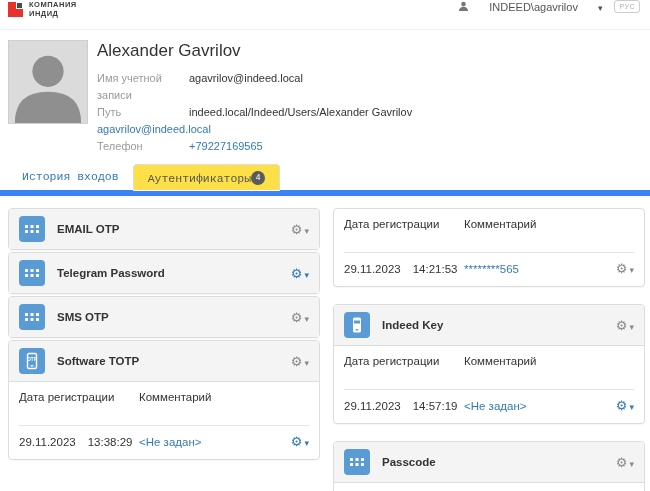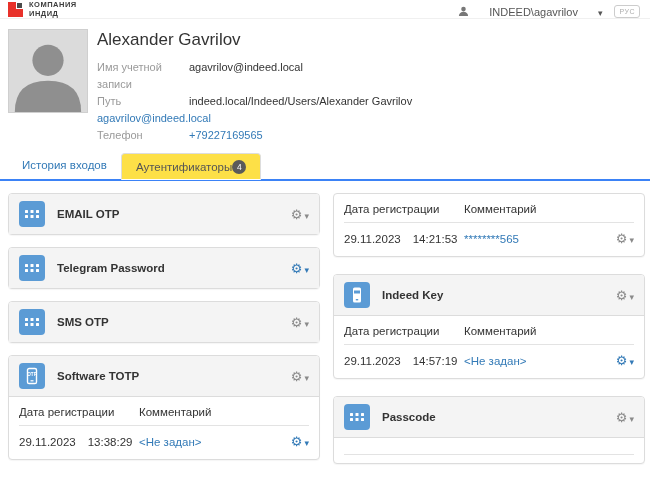--- a/index.html
+++ b/index.html
@@ -1,20 +1,20 @@
 <!DOCTYPE html>
 <html><head>
 <meta charset="utf-8">
 <style>
   * { box-sizing: border-box; margin: 0; padding: 0; }
   html,body { width:650px; height:491px; background:#fff;
     font-family:"Liberation Sans", sans-serif; color:#333; overflow:hidden; }
 
   
-  .topbar { height:19px; display:flex; align-items:flex-end; padding:0 10px 0 8px;
+  .topbar { height:30px; display:flex; align-items:flex-start; padding:0 10px 0 8px;
     border-bottom:1px solid #f0f0f0; }
   .logo { display:flex; align-items:center; }
   .logo-icon { width:15px; height:15px; position:relative; background:#e8312a; flex:0 0 auto; }
   .logo-icon .notch { position:absolute; top:0; right:0; width:7px; height:7px; background:#fff; }
   .logo-icon .sq { position:absolute; top:1px; right:1px; width:5px; height:5px; background:#4a4a4a; }
   .logo-text { margin-left:6px; font-size:7.5px; font-weight:bold; color:#3d3d3d;
     line-height:1.2; letter-spacing:.5px; }
   .user-area { margin-left:auto; display:flex; align-items:center; gap:12px; }
   .user-menu { display:flex; align-items:center; gap:20px; font-size:11px; color:#555; cursor:pointer; }
   .caret::before { content:"▾"; font-size:9px; color:#555; }
@@ -25,48 +25,48 @@
   .profile { display:flex; padding:10px 8px 4px 8px; }
   .avatar { width:80px; height:84px; border:1px solid #cfcfcf; flex:0 0 auto; }
   .profile-info { margin-left:9px; padding-top:1px; }
   .profile-name { font-size:17px; font-weight:normal; color:#333; margin-bottom:9px; }
   .field-row { display:flex; font-size:11px; line-height:17px; }
   .field-label { width:92px; color:#9a9a9a; flex:0 0 auto; }
   .field-value { color:#333; }
   a.link, .field-value.link { color:#337ab7; text-decoration:none; cursor:pointer; }
 
   
-  .tabs { margin-top:5px; padding-left:8px; border-bottom:2px solid #3b82f6; display:flex; }
+  .tabs { margin-top:5px; padding-left:8px; border-bottom:6px solid #3b82f6; display:flex;font-family:Liberation Mono, monospace; }
   .tab { font-size:11.5px; padding:6px 14px 5px; cursor:pointer; }
   .tab.inactive { color:#337ab7; }
   .tab.active { color:#555; background:#fde047; border:1px solid #ddd; border-bottom:1px solid #fff;
     border-radius:4px 4px 0 0; margin-bottom:-1px; display:flex; align-items:center; }
   .tab-badge { background:#5a5a5a; color:#fff; font-size:8.5px; width:14px; height:14px;
     border-radius:50%; display:inline-flex; align-items:center; justify-content:center; }
 
   
   .content { display:flex; padding:12px 5px 0 8px; gap:13px; }
   .col { width:312px; flex:0 0 auto; }
-  .card { border:1px solid #dcdcdc; border-radius:4px; background:#fff; margin-bottom:12px;
+  .card { border:1px solid #dcdcdc; border-radius:4px; background:#fff; margin-bottom:2px;
     box-shadow:0 1px 1px rgba(0,0,0,.04); }
   .card.with-table { margin-bottom:17px; }
   .card-header { background:#f4f4f4; border-radius:3px 3px 0 0; padding:7px 10px;
     display:flex; align-items:center; }
   .card.with-table .card-header { border-bottom:1px solid #dcdcdc; }
   .icon-tile { width:26px; height:26px; border-radius:4px; background:#5b9bd5; flex:0 0 auto;
     display:flex; align-items:center; justify-content:center; }
   .card-title { margin-left:12px; font-size:11.5px; font-weight:bold; color:#333; }
   .gear-btn { margin-left:auto; display:flex; align-items:center; gap:2px; cursor:pointer; }
   .gear::before { content:"⚙"; font-size:13px; line-height:1; }
   .gear-btn.gray .gear::before, .gear-btn.gray .caret::before { color:#8a8a8a; }
   .gear-btn.blue .gear::before, .gear-btn.blue .caret::before { color:#337ab7; }
 
   .card-body { padding:0 10px 8px; }
   .trow { display:grid; grid-template-columns:120px 1fr 30px; align-items:center; }
-  .trow.thead { padding:9px 0 7px; border-bottom:1px solid #e3e3e3; font-size:11.5px; color:#333; }
+  .trow.thead { padding:9px 0 22px; border-bottom:1px solid #e3e3e3; font-size:11.5px; color:#333; }
   .trow.tdata { padding:9px 0 3px; font-size:11.5px; }
   .cell-date { display:flex; gap:12px; white-space:nowrap; }
   .cell-gear { display:flex; justify-content:flex-end; }
 </style>
 </head>
 <body>
 
 <div class="topbar">
   <div class="logo">
     <span class="logo-icon">

